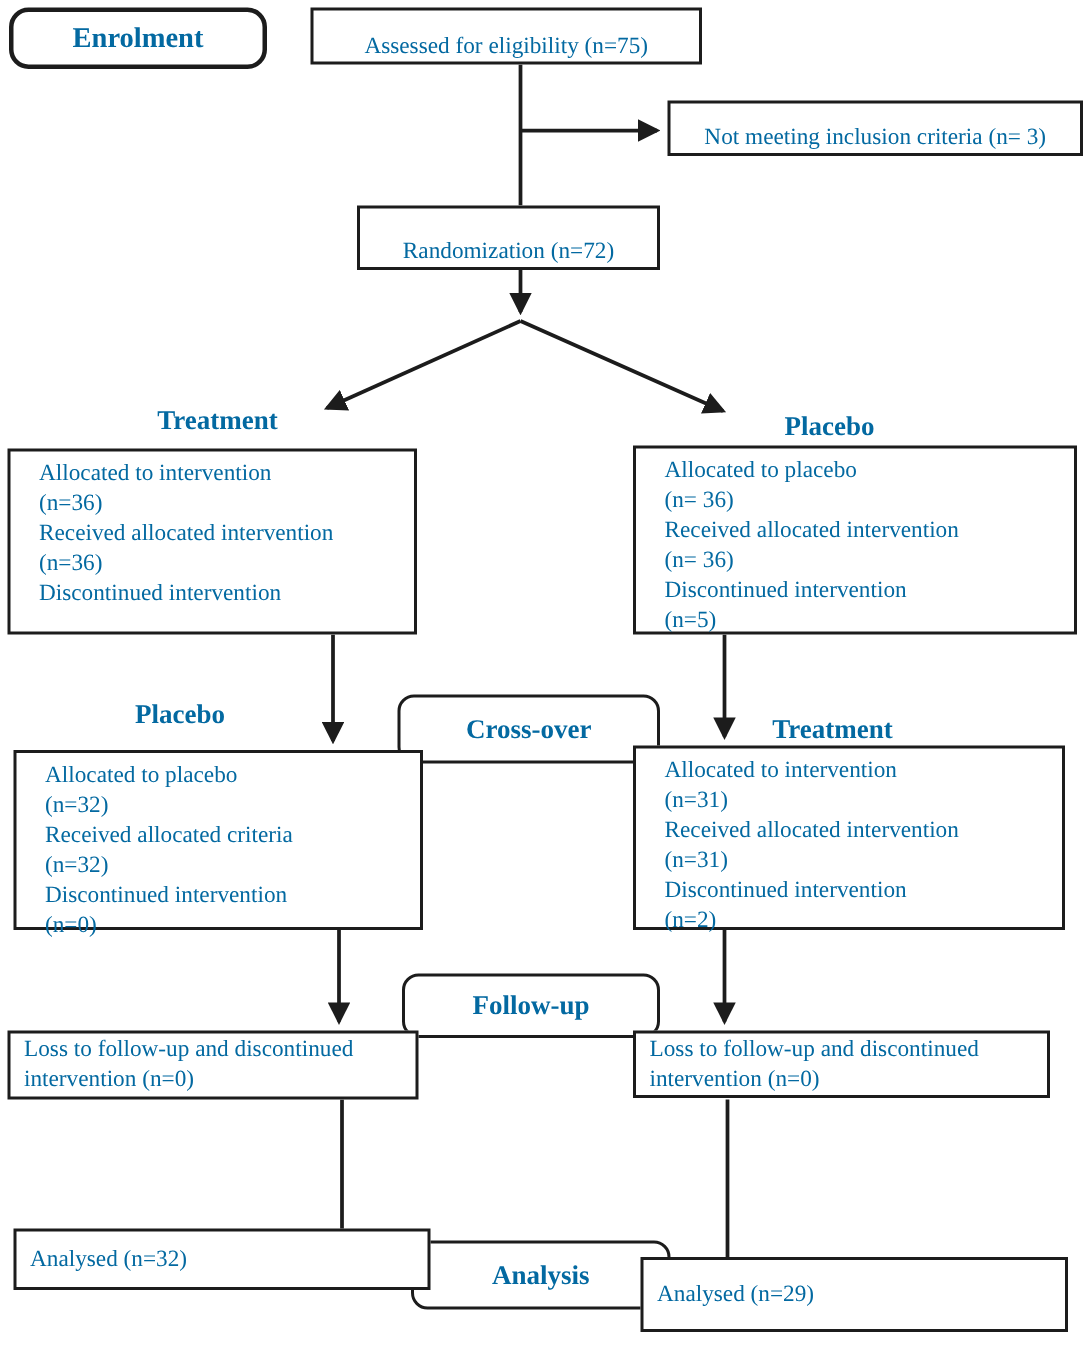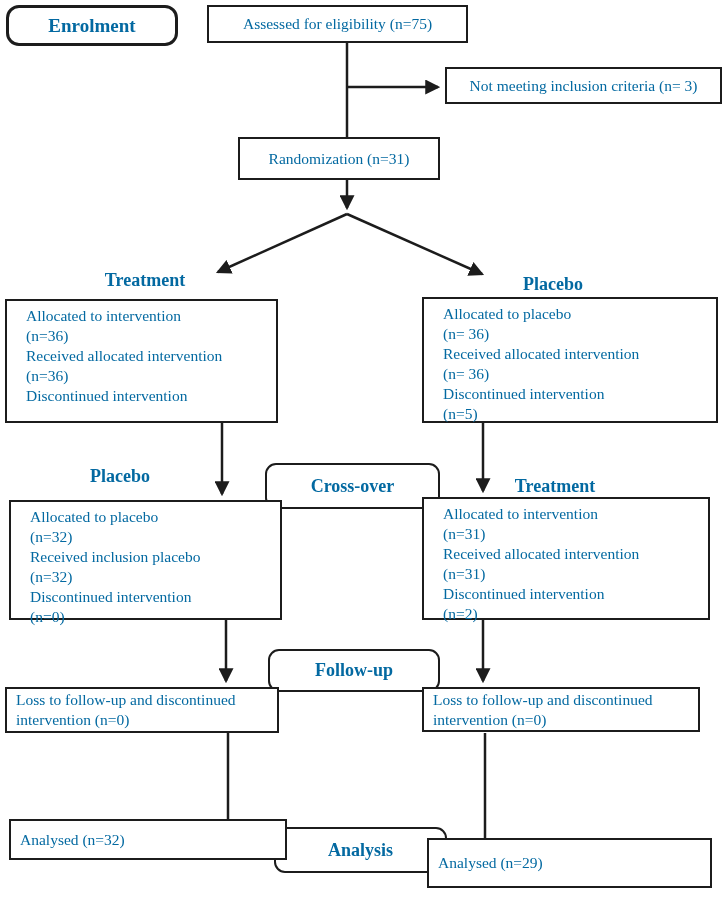--- a/index.html
+++ b/index.html
@@ -17,21 +17,21 @@
     position: absolute;
     box-sizing: border-box;
     background: #ffffff;
     border: 2px solid #1c1c1c;
     z-index: 3;
     font-size: 15.5px;
     line-height: 20px;
   }
   .box.center {
     display: flex;
-    align-items: center;
+    align-items: flex-end;
     justify-content: center;
     text-align: center;
   }
   .box.lines { padding: 5px 19px; }
   .box.leftpad {
     display: flex;
     align-items: center;
     padding: 16px 9px;
     text-align: left;
   }
@@ -97,21 +97,21 @@
   <div class="tab enrol" style="left:6px; top:5px; width:172px; height:41px;">
     <span>Enrolment</span>
   </div>
   <div class="box center" style="left:207px; top:5px; width:261px; height:38px;">
     <span>Assessed for eligibility (n=75)</span>
   </div>
   <div class="box center" style="left:445px; top:67px; width:277px; height:37px;">
     <span>Not meeting inclusion criteria (n= 3)</span>
   </div>
   <div class="box center" style="left:238px; top:137px; width:202px; height:43px;">
-    <span>Randomization (n=31)</span>
+    <span>Randomization (n=72)</span>
   </div>
 
   <div class="stage-label" style="left:45px; top:270px;">Treatment</div>
   <div class="stage-label" style="left:453px; top:274px;">Placebo</div>
   <div class="box lines" style="left:5px; top:299px; width:273px; height:124px;">
     <div>Allocated to intervention</div>
     <div>(n=36)</div>
     <div>Received allocated intervention</div>
     <div>(n=36)</div>
     <div>Discontinued intervention</div>
@@ -126,21 +126,21 @@
   </div>
 
   <div class="tab" style="left:265px; top:463px; width:175px; height:46px;">
     <span>Cross-over</span>
   </div>
   <div class="stage-label" style="left:20px; top:466px;">Placebo</div>
   <div class="stage-label" style="left:455px; top:476px;">Treatment</div>
   <div class="box lines" style="left:9px; top:500px; width:273px; height:120px;">
     <div>Allocated to placebo</div>
     <div>(n=32)</div>
-    <div>Received inclusion placebo</div>
+    <div>Received allocated criteria</div>
     <div>(n=32)</div>
     <div>Discontinued intervention</div>
     <div>(n=0)</div>
   </div>
   <div class="box lines" style="left:422px; top:497px; width:288px; height:123px;">
     <div>Allocated to intervention</div>
     <div>(n=31)</div>
     <div>Received allocated intervention</div>
     <div>(n=31)</div>
     <div>Discontinued intervention</div>

